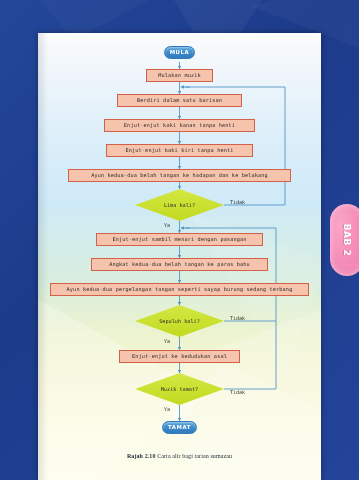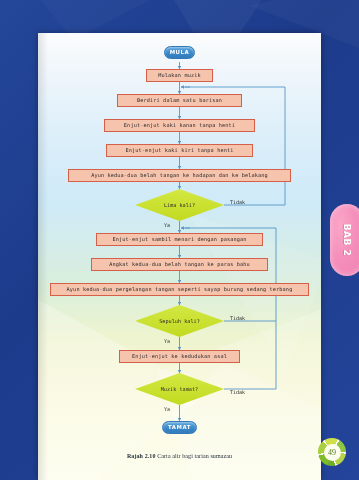--- a/index.html
+++ b/index.html
@@ -362,16 +362,13 @@
     <div id="caption">
       <span class="figno">Rajah 2.10</span>
       <span>Carta alir bagi tarian sumazau</span>
     </div>
   </div>
 
   <div id="chapter-tab">
     <span>BAB 2</span>
   </div>
 
-  <div id="page-number">
-    <div class="inner">49</div>
-  </div>
 </div>
 
 </body></html>

